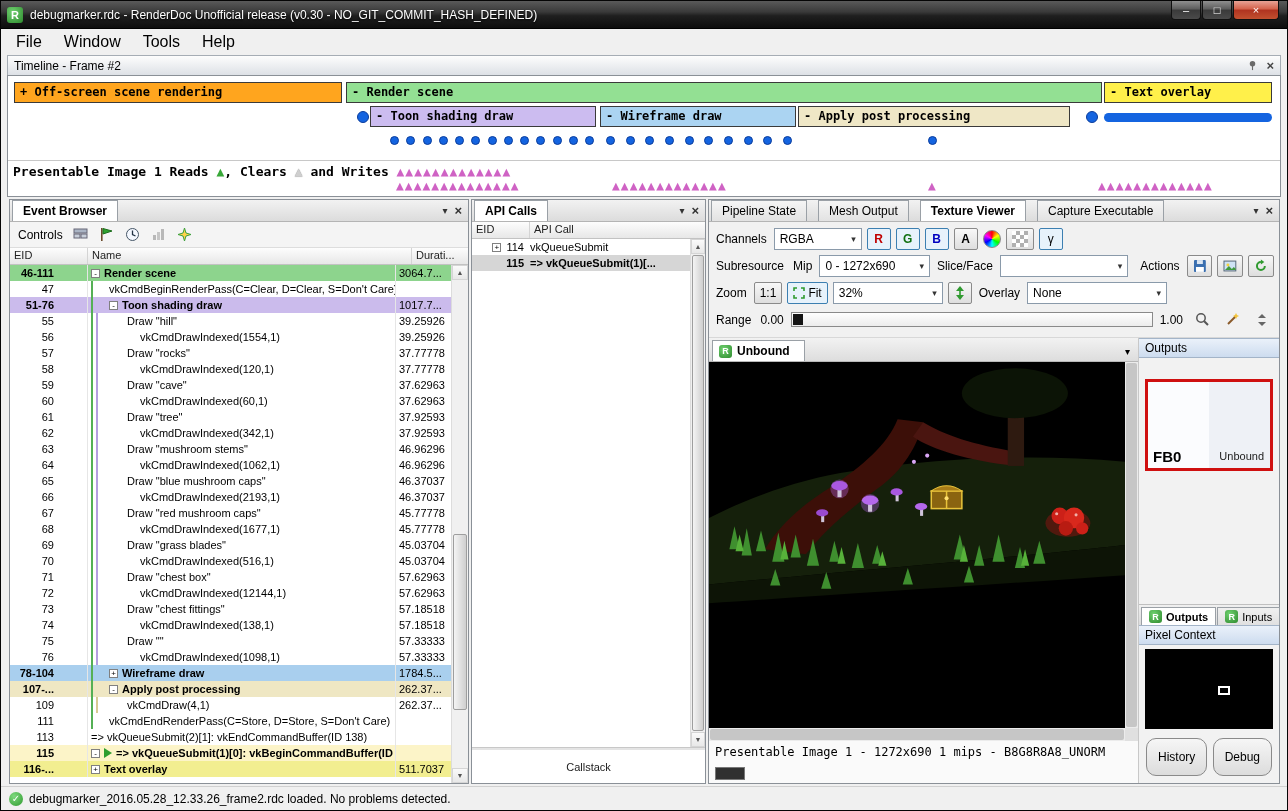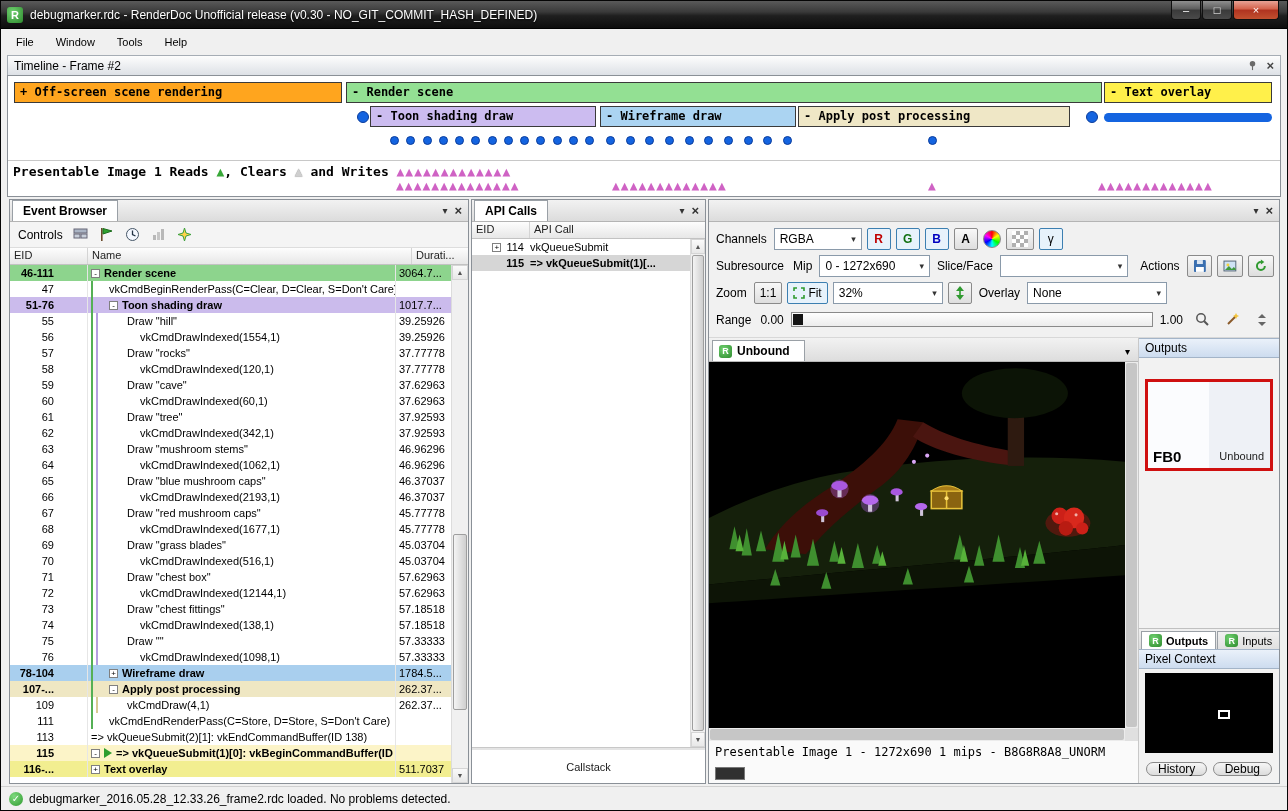--- a/index.html
+++ b/index.html
@@ -10,21 +10,21 @@
   
   .titlebar { height:28px; background:linear-gradient(#5a5a5a,#3a3a3a 40%,#1f1f1f 55%,#0d0d0d); display:flex; align-items:center; padding:0 6px; position:relative; border-bottom:1px solid #000; flex:0 0 auto; }
   .app-icon { width:16px; height:16px; border-radius:3px; background:radial-gradient(circle at 35% 30%,#6fd06f,#2e8b2e); color:#fff; font-weight:bold; font-size:11px; display:flex; align-items:center; justify-content:center; }
   .title-text { color:#fff; margin-left:7px; font-size:12px; text-shadow:0 1px 2px #000; white-space:nowrap; }
   .winbtns { position:absolute; top:0; right:8px; display:flex; }
   .winbtn { width:30px; height:19px; margin-left:1px; border:1px solid #101010; border-top:none; border-radius:0 0 4px 4px; background:linear-gradient(#8f8f8f,#5c5c5c 45%,#3a3a3a 50%,#4a4a4a); color:#fff; font-size:11px; display:flex; align-items:center; justify-content:center; line-height:1; }
   .winbtn.close { width:46px; background:linear-gradient(#e8a295,#d4614a 45%,#b03320 50%,#c2502f); }
 
   
   .menubar { height:26px; background:#f0f0f0; display:flex; align-items:center; padding:0 4px; flex:0 0 auto; }
-  .menu-item { padding:4px 11px; font-size:11px; }
+  .menu-item { padding:4px 11px; font-size:16px; }
 
   
   .tl-panel { margin:0 6px; flex:0 0 auto; }
   .panel-caption { height:20px; background:linear-gradient(#fdfdfd,#dde1e6); border:1px solid #a6adb5; border-bottom:none; display:flex; align-items:center; padding:0 6px; font-size:12px; }
   .caption-icons { margin-left:auto; display:flex; gap:8px; align-items:center; color:#444; }
   .pin-ic { width:11px; height:11px; }
   .x-ic { font-size:13px; font-weight:bold; line-height:1; }
   .caret-ic { font-size:10px; line-height:1; }
   .tl-body { position:relative; height:122px; background:#fff; border:1px solid #8a9097; overflow:hidden; }
   .tl-bar { position:absolute; top:6px; height:21px; border:1px solid #3a3a3a; font-family:"DejaVu Sans Mono",monospace; font-size:12px; font-weight:bold; line-height:19px; padding-left:5px; white-space:nowrap; overflow:hidden; }
@@ -123,21 +123,21 @@
   .fb-thumb { height:92px; border:3px solid #cf1010; background:linear-gradient(90deg,#fbfcfe 50%,#eef1f6 50%); position:relative; }
   .fb-label { position:absolute; left:5px; bottom:3px; font-size:15px; font-weight:bold; }
   .fb-status { position:absolute; right:6px; bottom:6px; font-size:11px; color:#222; }
   .side-spacer { flex:1; }
   .io-tabs { height:21px; display:flex; align-items:flex-end; background:linear-gradient(#f0f0f0,#dcdcdc); border-top:1px solid #c0c0c0; padding:0 2px; flex:0 0 auto; }
   .io-tab { display:flex; align-items:center; gap:4px; font-size:11px; border:1px solid #9aa0a6; border-bottom:none; padding:2px 7px; background:linear-gradient(#f0f0f0,#e0e0e0); margin-right:1px; }
   .io-tab.active { background:#fff; font-weight:bold; }
   .px-box { margin:4px 6px; height:80px; background:#000; position:relative; flex:0 0 auto; }
   .px-square { position:absolute; left:57%; top:46%; width:12px; height:9px; border:2px solid #fff; }
   .side-btns { display:flex; justify-content:space-between; padding:5px 7px 7px; flex:0 0 auto; }
-  .pushbtn { height:14px; padding:0 11px; border:1px solid #8a8a8a; border-radius:10px; background:linear-gradient(#f6f6f6,#dcdcdc); font-size:12px; display:flex; align-items:center; }
+  .pushbtn { height:38px; padding:0 11px; border:1px solid #8a8a8a; border-radius:10px; background:linear-gradient(#f6f6f6,#dcdcdc); font-size:12px; display:flex; align-items:center; }
 
   
   .statusbar { height:24px; background:#f0f0f0; border-top:1px solid #d0d0d0; display:flex; align-items:center; gap:6px; padding:0 8px; flex:0 0 auto; }
   .ok-ic { width:14px; height:14px; border-radius:50%; background:radial-gradient(circle at 35% 30%,#7ed97e,#2f9a2f); color:#fff; font-size:10px; display:flex; align-items:center; justify-content:center; }
 </style>
 </head>
 <body>
 
 <div class="window">
 
@@ -685,20 +685,26 @@
           <div class="vthumb" style="top:16px;bottom:16px"></div>
           <div class="varrow bottom">▼</div>
         </div>
       </div>
       <div class="callstack-split"></div>
       <div class="callstack-label">Callstack</div>
     </div>
 
     <div class="dock tv-dock">
       <div class="tabbar" id="rp-tabs-bar">
+        <span id="rp-tabs" style="display:flex;align-items:flex-end">
+            <span class="doctab">Pipeline State</span>
+            <span class="doctab">Mesh Output</span>
+            <span class="doctab active">Texture Viewer</span>
+            <span class="doctab">Capture Executable</span>
+          </span>
         <span class="tab-icons">
           <span class="caret-ic">▾</span>
           <span class="x-ic">×</span>
         </span>
       </div>
 
       <div class="tv-toolbar">
         <div class="trow">
           <span class="tlabel">Channels</span>
           <span class="combo" style="width:88px">

